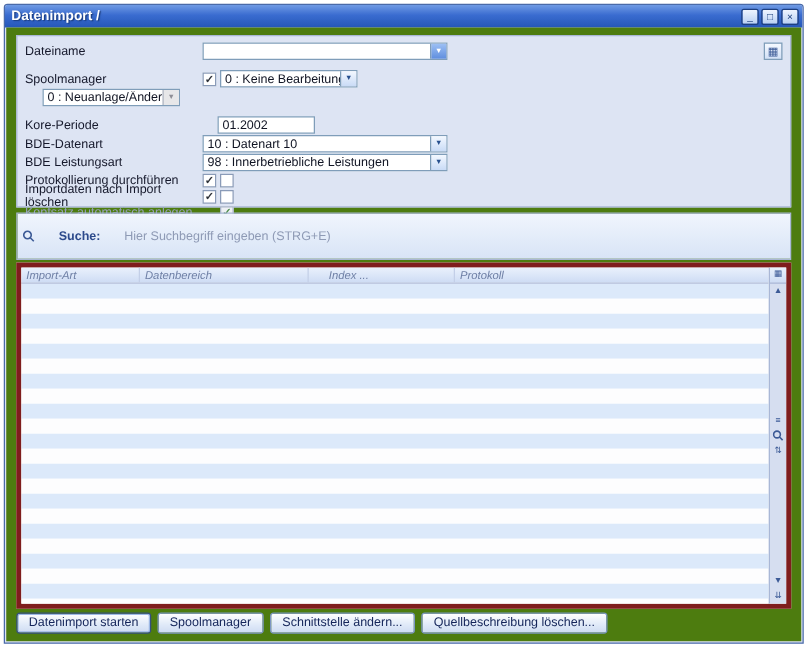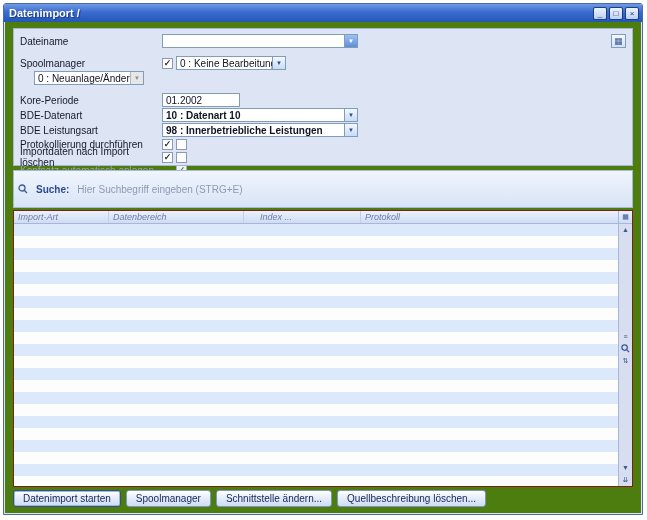--- a/index.html
+++ b/index.html
@@ -32,41 +32,41 @@
                     border: 1px solid #7f9db9; font-size: 10px; color: #101423; padding-left: 3px; }
   .sel .val { flex: 1; white-space: nowrap; overflow: hidden; }
   .arrowbtn { width: 13px; height: 12px; flex: none; margin-left: auto;
               background: linear-gradient(#f3f8ff,#c9dbf6); border-left: 1px solid #7f9db9;
               color: #27508f; font-size: 6px; display: flex; align-items: center; justify-content: center; }
   .arrowbtn.primary { background: linear-gradient(#9dc0f4,#5f8ede); color: #ffffff; }
   .arrowbtn.gray { background: #e7e7e9; color: #8e8e96; border-left-color: #b0b6c2; }
 
   .w-combo { width: 196px; }
   .w-sel-s { width: 110px; }
-  .w-input { width: 78px; }
-  .w-sel-l { width: 196px; font-weight: bold; }
+  .w-input { width: 78px; margin-left: 12px; }
+  .w-sel-l { width: 196px; }
 
   .cb { width: 11px; height: 11px; flex: none; border: 1px solid #8a9bb8; background: #ffffff;
         font-size: 9px; line-height: 9px; text-align: center; color: #2d3138; font-weight: bold; }
   .cb.second { margin-left: 3px; }
   .cb.disabled { background: #eef0f4; border-color: #a9b4c8; color: #4e8f4e; }
 
   .mini-btn { margin-left: auto; width: 15px; height: 14px; border: 1px solid #7f9db9;
               background: linear-gradient(#f5f9ff,#d2e0f6); color: #3c5a96; font-size: 9px;
               line-height: 13px; text-align: center; }
 
   
   .search-bar { margin-top: 4px; height: 15px; flex: none; border: 1px solid #a9b7d6;
                 background: linear-gradient(#f0f5fd,#d8e4f6); display: flex; align-items: center;
-                padding: 18px 4px; gap: 8px; }
+                padding: 18px 4px; gap: 19px; }
   .search-label { font-size: 10px; font-weight: bold; color: #2c4a8c; }
   .search-hint { font-size: 10px; color: #8e9ab5; }
 
   
-  .table-panel { margin-top: 2px; flex: 1; border: 1px solid #7f1d1d; background: #ffffff; display: flex; overflow: hidden; }
+  .table-panel { margin-top: 2px; flex: 1; border: 4px solid #7f1d1d; background: #ffffff; display: flex; overflow: hidden; }
   .table-main { flex: 1; display: flex; flex-direction: column; overflow: hidden; }
   .thead { height: 13px; flex: none; display: flex; background: linear-gradient(#eaf1fc,#cedcf4);
            border-bottom: 1px solid #a9b7d6; }
   .th { font-size: 9px; font-style: italic; line-height: 12px; color: #6e7fa5; padding-left: 4px;
         border-right: 1px solid #c3cfe8; overflow: hidden; white-space: nowrap; }
   .c1 { width: 95px; } .c2 { width: 135px; } .c3 { width: 105px; margin-left: 12px; } .c4 { flex: 1; border-right: none; }
   .tbody { flex: 1; overflow: hidden; }
   .trow { height: 12px; }
   .trow.even { background: #dce9fa; }
   .trow.odd  { background: #fdfdfe; }

